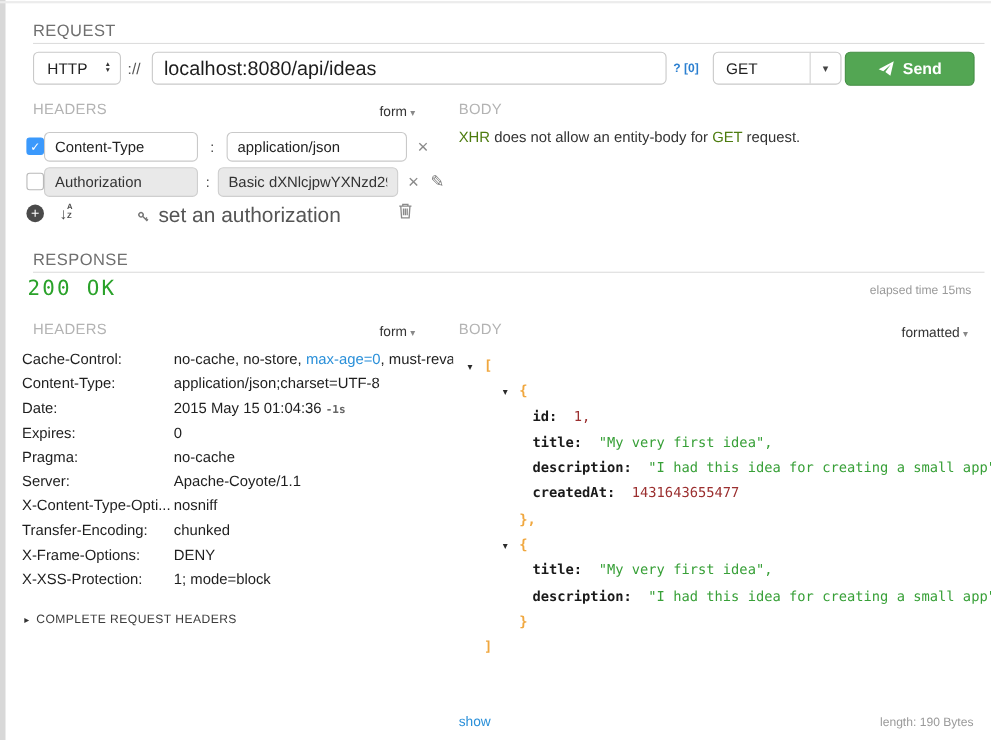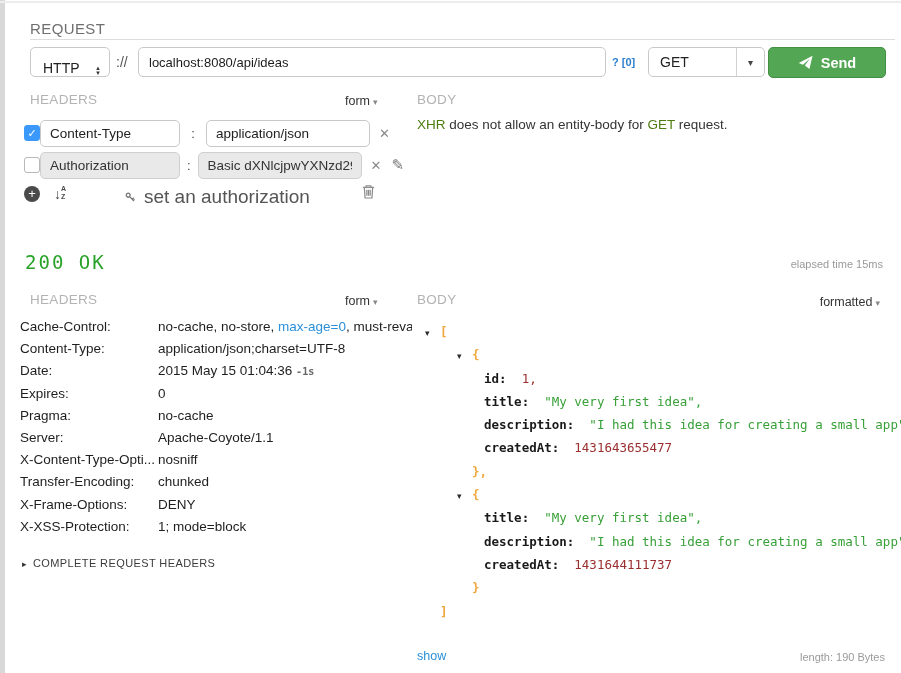--- a/index.html
+++ b/index.html
@@ -10,27 +10,27 @@
   .top-line { position:absolute; left:0; top:1px; width:901px; height:2px; background:#ececec; }
 
   .section-head { position:absolute; left:30px; right:6px; height:20px; border-bottom:1px solid #ddd;
                   color:#6f6f6f; font-size:15px; letter-spacing:0.4px; }
   .req-head { top:20px; }
   .resp-head { top:228px; }
 
   
   .req-bar { position:absolute; left:0; top:47px; width:901px; height:31px; }
   .proto-select { position:absolute; left:30px; top:0; width:80px; height:30px; background:#fff;
-                  border:1px solid #c9c9c9; border-radius:5px; display:flex; align-items:flex-end;
+                  border:1px solid #c9c9c9; border-radius:5px; display:flex; align-items:center;
                   font-size:14px; color:#222; padding:0 8px 0 12px; cursor:default; }
   .proto-select .updown { margin-left:auto; display:flex; flex-direction:column; align-items:center; }
   .proto-select .updown i { font-style:normal; font-size:6px; line-height:5px; color:#333; }
   .scheme { position:absolute; left:116px; top:7px; font-size:14px; color:#555; }
   .url-input { position:absolute; left:138px; top:0; width:468px; height:30px; border:1px solid #c9c9c9;
-               border-radius:5px; padding:0 10px; font-size:13px; color:#1c1c1c; font-family:"Liberation Sans",sans-serif; }
+               border-radius:5px; padding:0 10px; font-size:18px; color:#1c1c1c; font-family:"Liberation Sans",sans-serif; }
   .query-badge { position:absolute; left:612px; top:9px; font-size:11px; font-weight:bold; color:#2b7fd0; cursor:pointer; }
   .method-select { position:absolute; left:648px; top:0; width:117px; height:30px; background:#fff;
                    border:1px solid #c9c9c9; border-radius:5px; display:flex; align-items:center;
                    font-size:14px; color:#222; cursor:default; }
   .method-select .mval { padding-left:11px; }
   .method-select .caret-box { margin-left:auto; width:28px; height:100%; border-left:1px solid #d2d2d2;
                    display:flex; align-items:center; justify-content:center; }
   .method-select .caret { font-size:10px; color:#444; }
   .send-btn { position:absolute; left:768px; top:0; width:118px; height:31px; background:#53a653;
               border:1px solid #458f45; border-radius:5px; color:#fff; font-size:14.5px; font-weight:bold;
@@ -182,20 +182,23 @@
             <path d="M1 3.5 H13 M4.5 3.5 V1.8 H9.5 V3.5 M2.5 3.5 L3.3 15 H10.7 L11.5 3.5 M5.2 6 V12.5 M7 6 V12.5 M8.8 6 V12.5"></path>
           </g>
         </svg>
     </span>
   </div>
 
   <div class="body-notice">
     <span class="link-blue">XHR</span><span> does not allow an entity-body for </span><span class="link-blue">GET</span><span> request.</span>
   </div>
 
+  <div class="section-head resp-head">
+    <span>RESPONSE</span>
+  </div>
 
   <div class="status-code">200 OK</div>
   <div class="elapsed">elapsed time 15ms</div>
 
   <span class="mini-label" style="left:30px; top:292px;">HEADERS</span>
   <span class="form-toggle" style="left:345px; top:294px;"><span>form</span><span class="tog-caret">▾</span></span>
   <span class="mini-label" style="left:417px; top:292px;">BODY</span>
   <span class="form-toggle formatted-toggle" style="position:absolute;"><span>formatted</span><span class="tog-caret">▾</span></span>
 
   <div class="resp-headers">
@@ -219,20 +222,19 @@
       <div class="json-line" style="padding-left: 23px;"><span class="json-caret">▾</span><span class="tok-punc">[</span></div>
       <div class="json-line" style="padding-left: 55px;"><span class="json-caret">▾</span><span class="tok-punc">{</span></div>
       <div class="json-line" style="padding-left: 67px;"><span class="tok-key">id:</span><span class="tok-num">  1,</span></div>
       <div class="json-line" style="padding-left: 67px;"><span class="tok-key">title:</span><span class="tok-str">  "My very first idea",</span></div>
       <div class="json-line" style="padding-left: 67px;"><span class="tok-key">description:</span><span class="tok-str">  "I had this idea for creating a small app",</span></div>
       <div class="json-line" style="padding-left: 67px;"><span class="tok-key">createdAt:</span><span class="tok-num">  1431643655477</span></div>
       <div class="json-line" style="padding-left: 55px;"><span class="tok-punc">},</span></div>
       <div class="json-line" style="padding-left: 55px;"><span class="json-caret">▾</span><span class="tok-punc">{</span></div>
       <div class="json-line" style="padding-left: 67px;"><span class="tok-key">title:</span><span class="tok-str">  "My very first idea",</span></div>
       <div class="json-line" style="padding-left: 67px;"><span class="tok-key">description:</span><span class="tok-str">  "I had this idea for creating a small app",</span></div>
-      <div class="json-line" style="padding-left: 67px;"><span class="tok-key">createdAt:</span><span class="tok-num">  1431644111737</span></div>
       <div class="json-line" style="padding-left: 55px;"><span class="tok-punc">}</span></div>
       <div class="json-line" style="padding-left: 23px;"><span class="tok-punc">]</span></div>
     </div>
 
   <div class="show-link">show</div>
   <div class="length-label">length: 190 Bytes</div>
 </div>
 
 </body></html>

